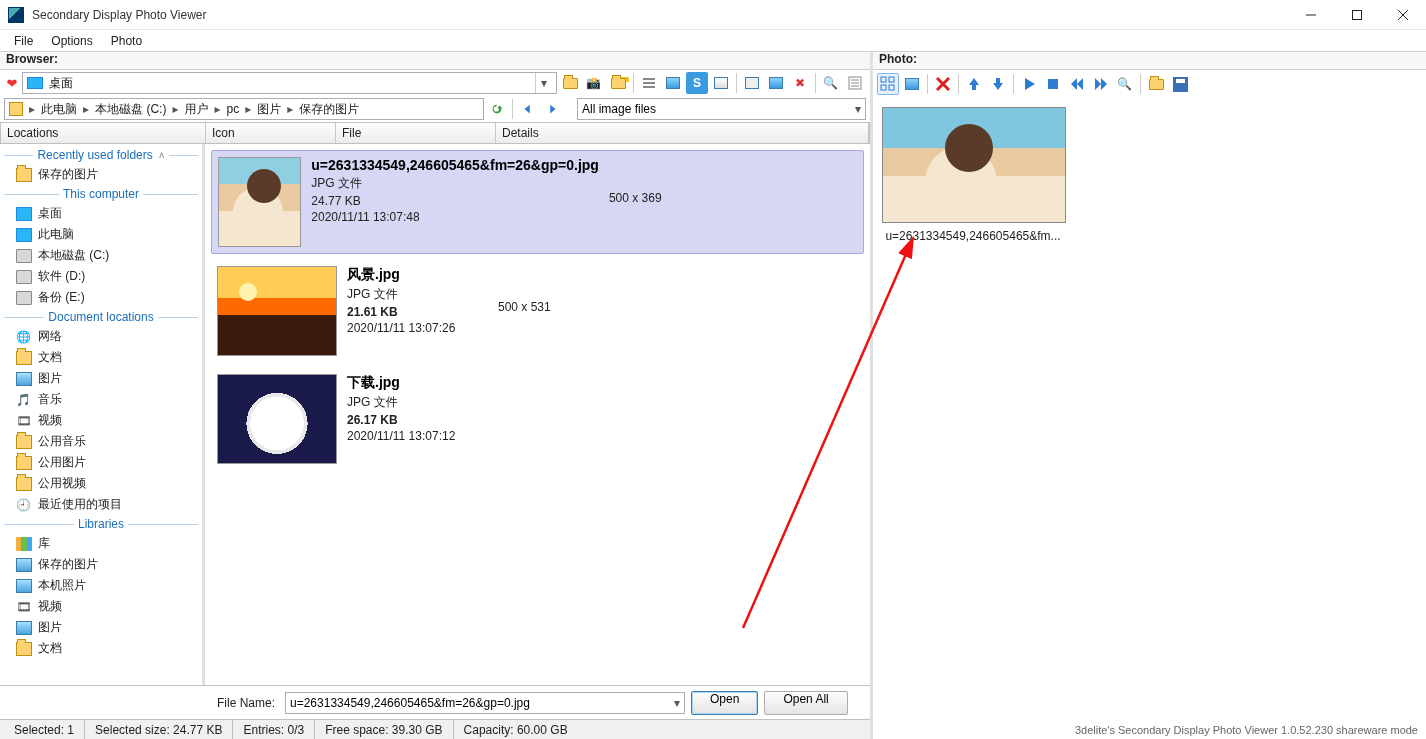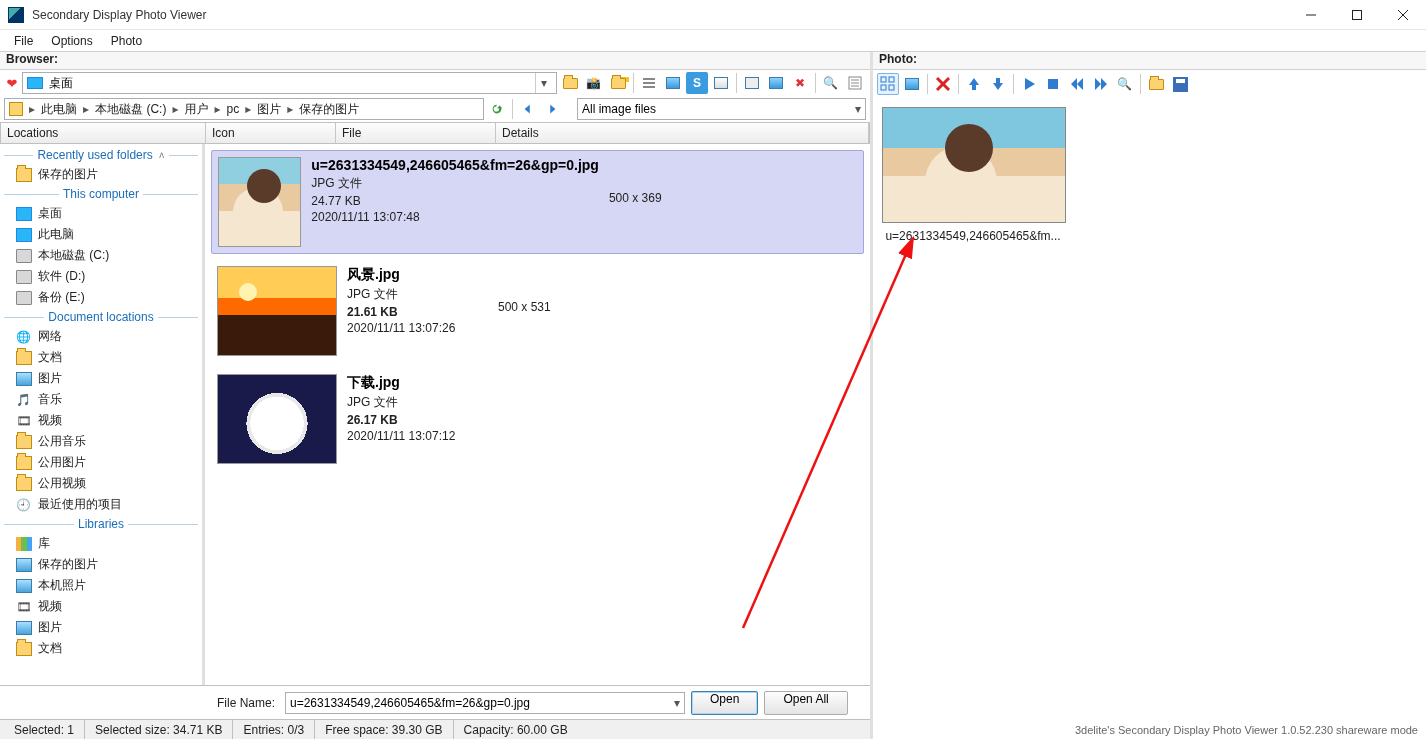--- a/index.html
+++ b/index.html
@@ -403,21 +403,21 @@
       <div class="btn primary">
           <span>Open</span>
         </div>
       <div class="btn">
           <span>Open All</span>
         </div>
     </div>
 
     <div class="statusbar">
       <div class="cell">Selected: 1</div>
-      <div class="cell">Selected size: 34.71 KB</div>
+      <div class="cell">Selected size: 24.77 KB</div>
       <div class="cell">Entries: 0/3</div>
       <div class="cell">Free space: 39.30 GB</div>
       <div class="cell">Capacity: 60.00 GB</div>
     </div>
   </div>
 
   <div class="panel panel-right">
     <div class="panel-header">Photo:</div>
 
     <div class="right-toolbar">

